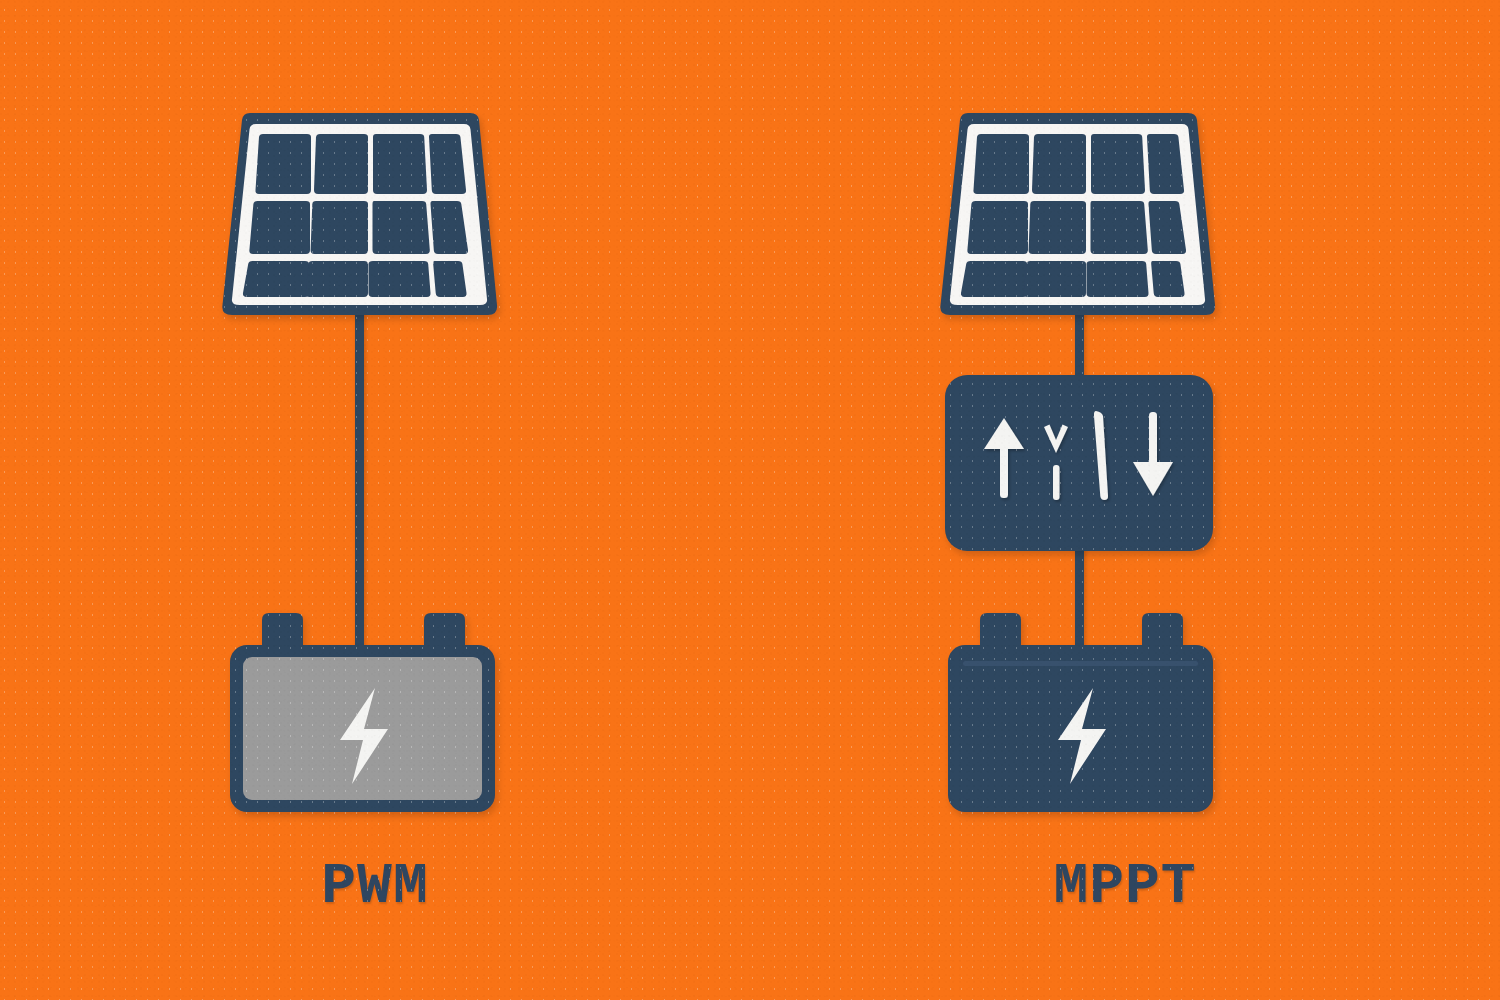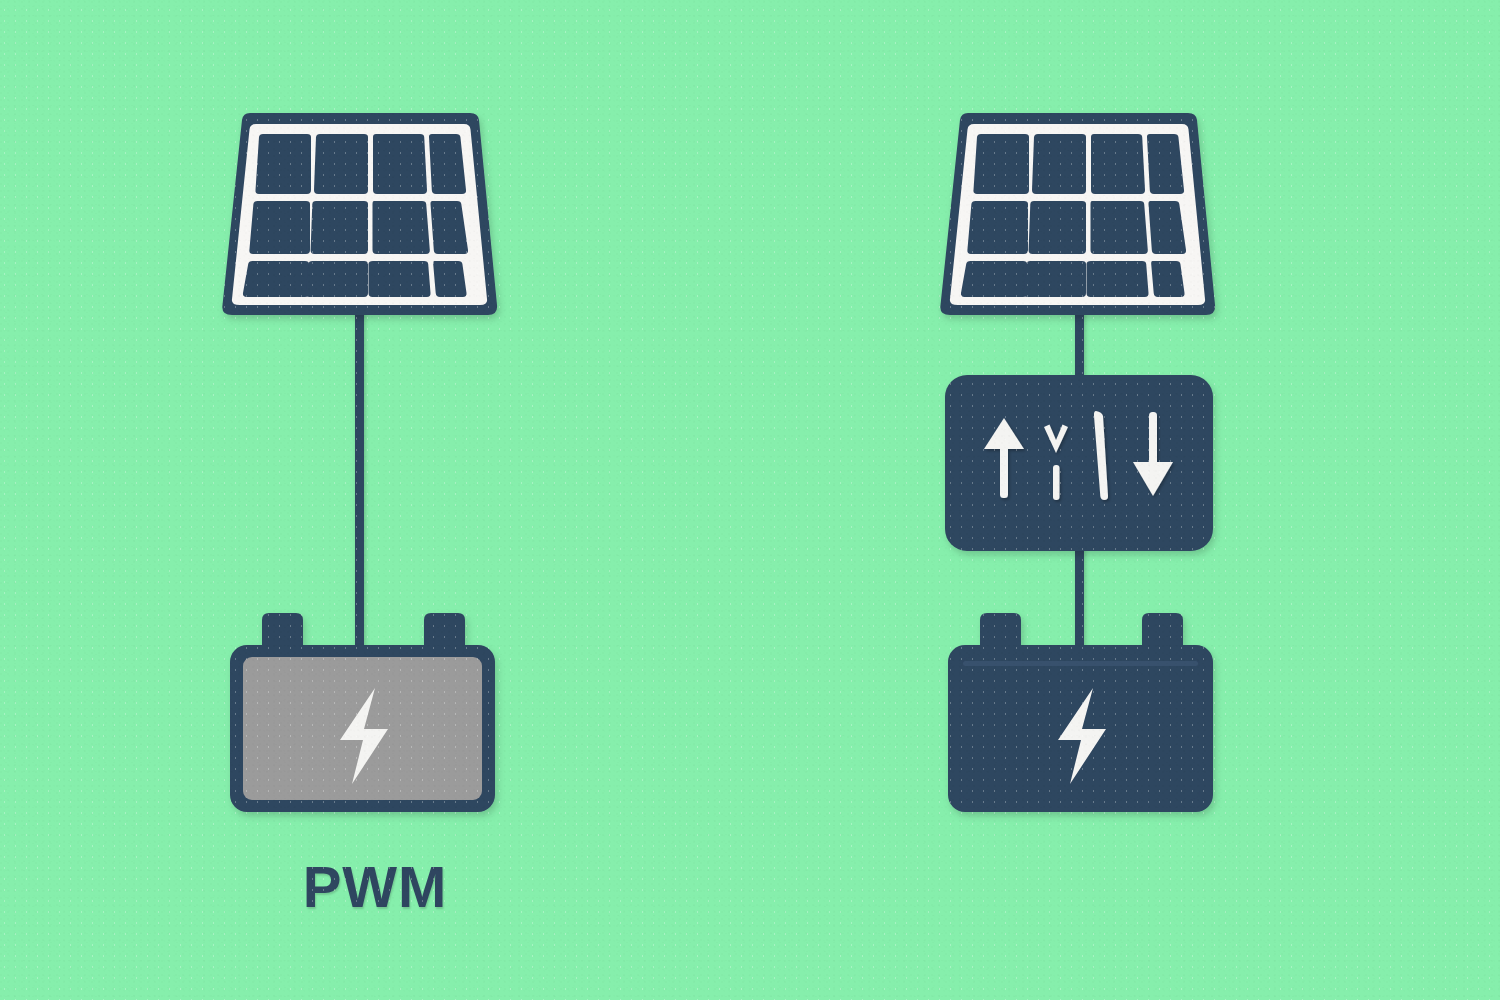--- a/index.html
+++ b/index.html
@@ -48,21 +48,21 @@
     font-weight: bold;
     letter-spacing: 1px;
     line-height: 1;
     white-space: nowrap;
     user-select: none;
   }
 </style>
 </head>
 <body>
 
-<div id="stage" style="background: #86efac;">
+<div id="stage" style="background: #f97316; font-family: Liberation Mono, monospace;">
 
   <div class="panel-group" style="left:0px; width:750px;">
 
     <svg class="svg-layer" viewBox="0 0 750 1000" preserveAspectRatio="none">
       <defs>
         <filter id="softShadowL" x="-40%" y="-40%" width="180%" height="180%">
           <feDropShadow dx="2.5" dy="4" stdDeviation="3.5" flood-color="#000000" flood-opacity="0.17"></feDropShadow>
         </filter>
         <filter id="tinyShadowL" x="-60%" y="-60%" width="220%" height="220%">
           <feDropShadow dx="1.5" dy="2.5" stdDeviation="2" flood-color="#000000" flood-opacity="0.20"></feDropShadow>
@@ -191,16 +191,17 @@
         <path d="M 230 620 Q 230 613 237 613 L 264 613 Q 271 613 271 620 L 271 660 L 230 660 Z" fill="#2f4660"></path>
         <path d="M 392 620 Q 392 613 399 613 L 426 613 Q 433 613 433 620 L 433 660 L 392 660 Z" fill="#2f4660"></path>
         <rect x="198" y="645" width="265" height="167" rx="17" ry="17" fill="#2f4660"></rect>
         <rect x="211" y="657" width="239" height="143" rx="9" ry="9" fill="#2f4660"></rect>
 
         <rect x="213" y="661" width="235" height="5" rx="2.5" fill="#3a5470" opacity="0.85"></rect>
         <path d="M 343 688 L 308 740 L 331 740 L 320 784 L 356 729 L 332 729 Z" fill="#f4f4f2"></path>
       </g>
     </svg>
 
+    <div class="label" style="top:858px; font-size:58px; color:#2f4660; text-shadow:1px 2px 2px rgba(0,0,0,.16);">MPPT</div>
   </div>
 
   <div id="grain"></div>
 </div>
 
 </body></html>

